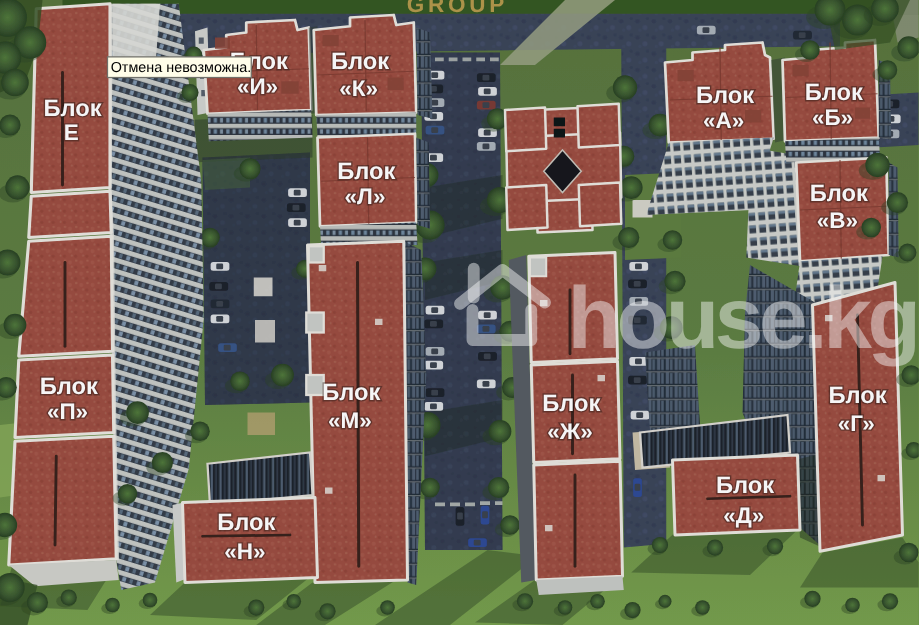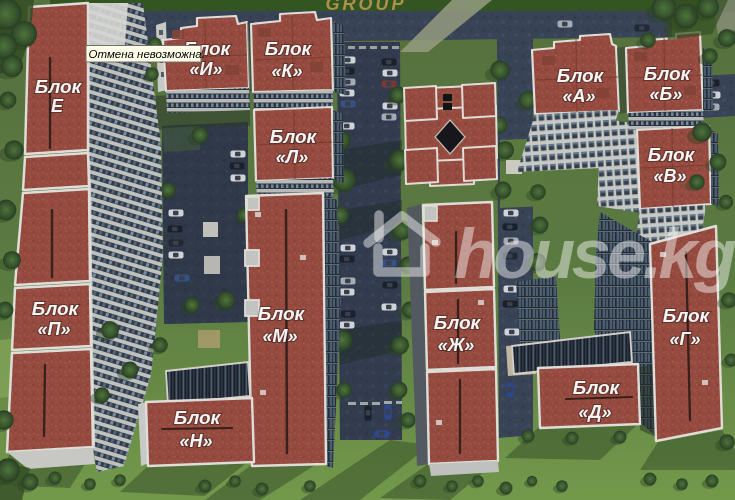--- a/index.html
+++ b/index.html
@@ -1,16 +1,16 @@
 <!DOCTYPE html>
 <html><head>
 <meta charset="utf-8">
 <style>
 html,body{margin:0;padding:0;background:#6a8f45;}
-#scene{position:relative;width:735px;height:500px;overflow:hidden;font-family:"Liberation Sans",sans-serif;font-style:italic;}
+#scene{position:relative;width:735px;height:500px;overflow:hidden;font-family:"Liberation Sans",sans-serif;}
 text{font-family:"Liberation Sans",sans-serif;}
 .lbl{fill:#fff;font-weight:bold;text-anchor:middle;paint-order:stroke;stroke:rgba(40,25,20,.45);stroke-width:2.2px;}
 </style>
 </head>
 <body>
 <div id="scene">
 <svg width="735" height="500" viewBox="0 0 735 500" xmlns="http://www.w3.org/2000/svg">
 <defs>
 <filter id="tone" x="0" y="0" width="735" height="500" filterUnits="userSpaceOnUse">
           <feColorMatrix type="saturate" values="0.92"></feColorMatrix>

